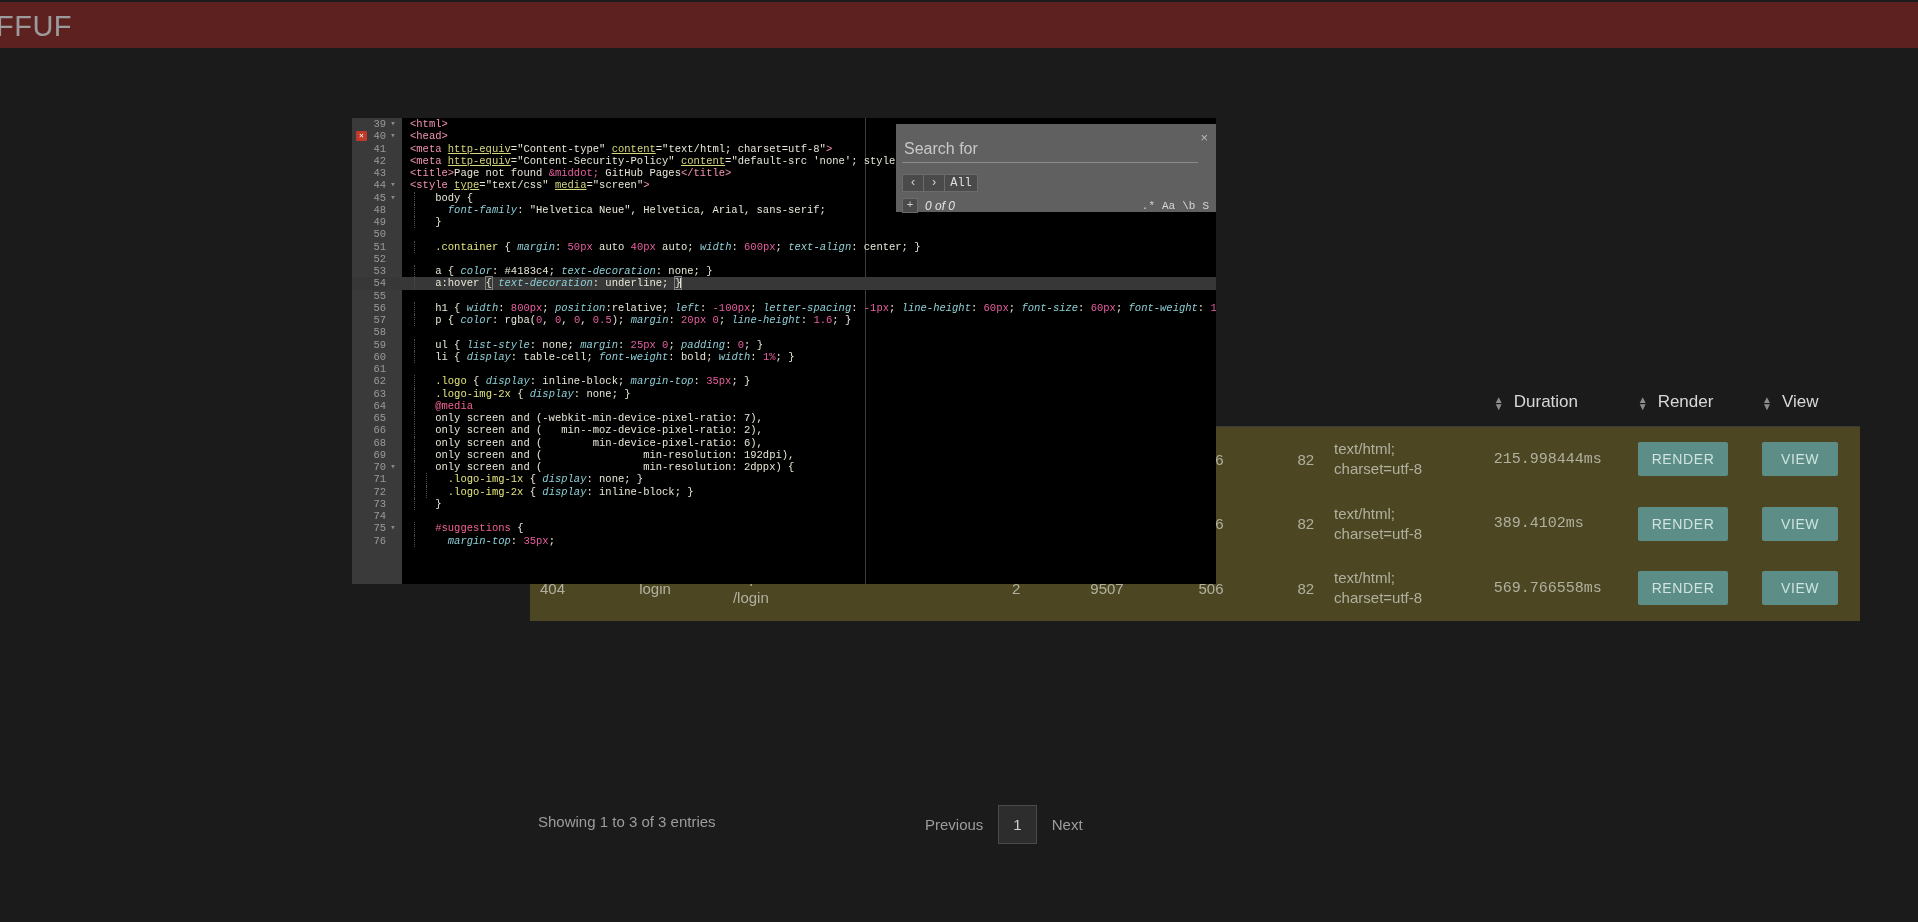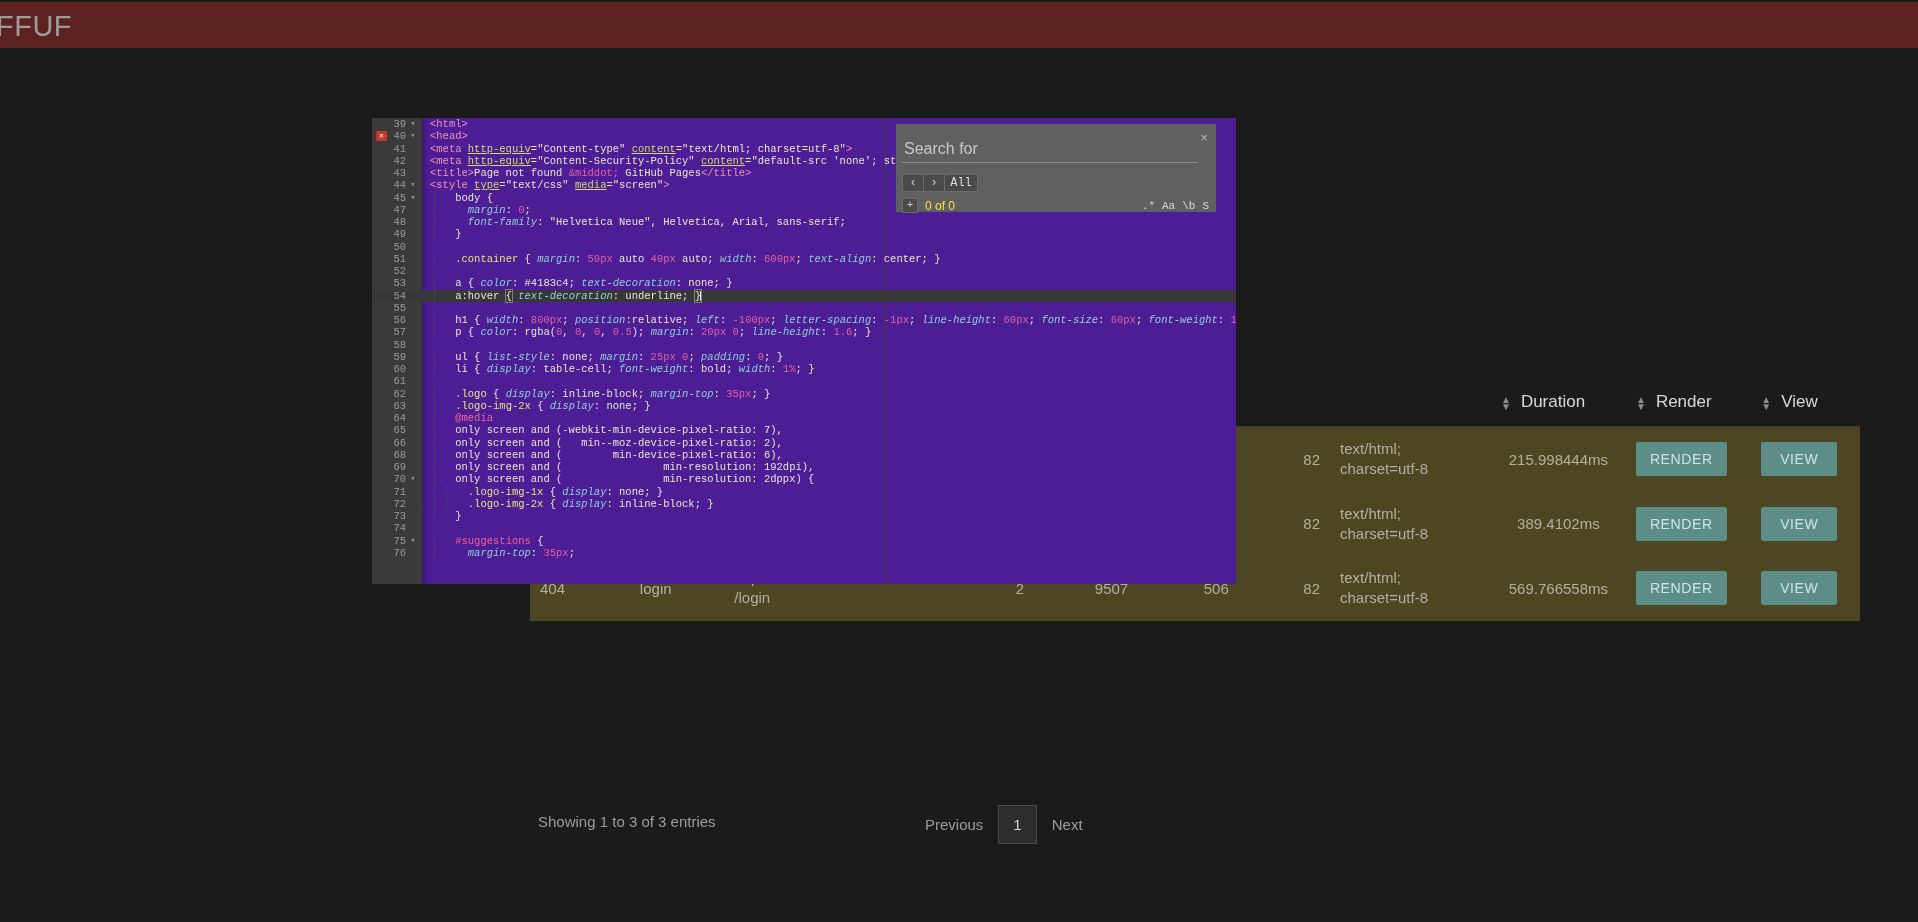--- a/index.html
+++ b/index.html
@@ -45,21 +45,21 @@
     color:#8d8d8d; font-size:10px; line-height:7px; vertical-align:middle;
   }
   .sort-arrows i { display:block; font-style:normal; }
   #results-table tbody tr { background:#4c4722; }
   #results-table tbody td {
     padding:12px 10px; font-size:15px; color:#b0b0a0;
     vertical-align:middle; border:none;
   }
   td.url-cell { color:#6f93a8; max-width:215px; line-height:1.35; }
   td.num-cell { text-align:right; color:#b7b7a8; }
-  td.dur-cell { text-align:center; color:#c9c9b8; white-space:nowrap; }
+  td.dur-cell { text-align:left; color:#c9c9b8; white-space:nowrap;font-family:Liberation Mono, monospace; }
   td.ctype-cell { color:#b9b9a8; line-height:1.35; max-width:100px; }
   .btn-action {
     display:inline-block; min-width:76px; text-align:center;
     padding:9px 14px; font-size:14px; letter-spacing:0.6px;
     background:#5c8d86; color:#cfe4e1; border:none; border-radius:2px;
     font-family:"Liberation Sans", sans-serif;
   }
 
   
   #table-footer {
@@ -75,23 +75,22 @@
     border:1px solid transparent;
   }
   .page-btn.current {
     border:1px solid #4a4a4a; background:#2d2d2d; color:#cfcfcf;
     min-width:34px; text-align:center;
   }
 
   
   #editor-overlay {
     position:absolute; left:352px; top:70px; width:864px; height:466px;
-    background:#4c1d95; overflow:hidden;
+    background:#000000; overflow:hidden;
     font-family:"Liberation Mono", monospace;
-    margin-left:20px;
   }
   #gutter {
     position:absolute; left:0; top:0; width:50px; height:100%;
     background:#3a3a3a;
   }
   #gutter-shadow {
     position:absolute; left:50px; top:0; width:6px; height:100%;
     background:linear-gradient(to right, rgba(0,0,0,0.22), rgba(0,0,0,0));
   }
   .code-row { position:relative; height:12.25px; line-height:12.25px; white-space:pre; }
@@ -168,21 +167,21 @@
   .sbtn.all { min-width:34px; color:#ddd; }
   #search-bottom-row {
     position:absolute; left:6px; top:74px; width:308px;
     display:flex; align-items:center;
   }
   #plus-btn {
     background:#4a4a4a; color:#cfcfcf; border:1px solid #6b6b6b;
     font-size:11px; width:16px; height:15px; line-height:13px; text-align:center;
     font-family:"Liberation Mono", monospace;
   }
-  #match-count { color:#fde047; font-size:12px; margin-left:7px; }
+  #match-count { color:#e5e5e5; font-size:12px; margin-left:7px;font-style:italic; }
   #regex-opts {
     margin-left:auto; color:#d8d8d8; font-size:11px;
     font-family:"Liberation Mono", monospace; display:flex; gap:5px;
   }
   #regex-opts span { padding:0 1px; }
 </style>
 </head>
 <body>
 
 <div id="header-bar">
@@ -284,21 +283,20 @@
     <div id="gutter-shadow"></div>
     <div id="print-margin"></div>
     <div id="code-lines">
         <div class="code-row"><span class="ln">39</span><span class="fold">▾</span><span class="code-text"><span class="tag">&lt;</span><span class="tag">html</span><span class="tag">&gt;</span></span></div>
         <div class="code-row"><div class="err-mark">✕</div><span class="ln">40</span><span class="fold">▾</span><span class="code-text"><span class="tag">&lt;</span><span class="tag">head</span><span class="tag">&gt;</span></span></div>
         <div class="code-row"><span class="ln">41</span><span class="code-text"><span class="tag">&lt;meta </span><span class="attr">http-equiv</span><span class="plain">=</span><span class="str">"Content-type"</span><span class="plain"> </span><span class="attr">content</span><span class="plain">=</span><span class="str">"text/html; charset=utf-8"</span><span class="tag">&gt;</span></span></div>
         <div class="code-row"><span class="ln">42</span><span class="code-text"><span class="tag">&lt;meta </span><span class="attr">http-equiv</span><span class="plain">=</span><span class="str">"Content-Security-Policy"</span><span class="plain"> </span><span class="attr">content</span><span class="plain">=</span><span class="str">"default-src 'none'; style-src 'un</span></span></div>
         <div class="code-row"><span class="ln">43</span><span class="code-text"><span class="tag">&lt;title&gt;</span><span class="plain">Page not found </span><span class="num">&amp;middot;</span><span class="plain"> GitHub Pages</span><span class="tag">&lt;/title&gt;</span></span></div>
         <div class="code-row"><span class="ln">44</span><span class="fold">▾</span><span class="code-text"><span class="tag">&lt;style </span><span class="attr">type</span><span class="plain">=</span><span class="str">"text/css"</span><span class="plain"> </span><span class="attr">media</span><span class="plain">=</span><span class="str">"screen"</span><span class="tag">&gt;</span></span></div>
         <div class="code-row"><span class="ln">45</span><span class="fold">▾</span><span class="indent-guide" style="left: 62px;"></span><span class="code-text"><span class="plain">    body {</span></span></div>
-        <div class="code-row"><span class="ln">47</span><span class="indent-guide" style="left: 62px;"></span><span class="code-text"><span class="plain">      </span><span class="prop">margin</span><span class="val">: </span><span class="num">0</span><span class="val">;</span></span></div>
         <div class="code-row"><span class="ln">48</span><span class="indent-guide" style="left: 62px;"></span><span class="code-text"><span class="plain">      </span><span class="prop">font-family</span><span class="val">: "Helvetica Neue", Helvetica, Arial, sans-serif;</span></span></div>
         <div class="code-row"><span class="ln">49</span><span class="indent-guide" style="left: 62px;"></span><span class="code-text"><span class="plain">    }</span></span></div>
         <div class="code-row"><span class="ln">50</span><span class="code-text"></span></div>
         <div class="code-row"><span class="ln">51</span><span class="indent-guide" style="left: 62px;"></span><span class="code-text"><span class="plain">    </span><span class="sel">.container</span><span class="plain"> { </span><span class="prop">margin</span><span class="val">: </span><span class="num">50</span><span class="num">px</span><span class="val"> auto </span><span class="num">40</span><span class="num">px</span><span class="val"> auto; </span><span class="prop">width</span><span class="val">: </span><span class="num">600</span><span class="num">px</span><span class="val">; </span><span class="prop">text-align</span><span class="val">: center; }</span></span></div>
         <div class="code-row"><span class="ln">52</span><span class="code-text"></span></div>
         <div class="code-row"><span class="ln">53</span><span class="indent-guide" style="left: 62px;"></span><span class="code-text"><span class="plain">    a { </span><span class="prop">color</span><span class="val">: #4183c4; </span><span class="prop">text-decoration</span><span class="val">: none; }</span></span></div>
         <div class="code-row active"><span class="ln">54</span><span class="indent-guide" style="left: 62px;"></span><span class="code-text"><span class="plain">    a:hover </span><span class="plain brace-match">{</span><span class="plain"> </span><span class="prop">text-decoration</span><span class="val">: underline; </span><span class="plain brace-match">}</span><span class="cursor"></span></span></div>
         <div class="code-row"><span class="ln">55</span><span class="code-text"></span></div>
         <div class="code-row"><span class="ln">56</span><span class="indent-guide" style="left: 62px;"></span><span class="code-text"><span class="plain">    h1 { </span><span class="prop">width</span><span class="val">: </span><span class="num">800</span><span class="num">px</span><span class="val">; </span><span class="prop">position</span><span class="val">:relative; </span><span class="prop">left</span><span class="val">: </span><span class="num">-100</span><span class="num">px</span><span class="val">; </span><span class="prop">letter-spacing</span><span class="val">: </span><span class="num">-1</span><span class="num">px</span><span class="val">; </span><span class="prop">line-height</span><span class="val">: </span><span class="num">60</span><span class="num">px</span><span class="val">; </span><span class="prop">font-size</span><span class="val">: </span><span class="num">60</span><span class="num">px</span><span class="val">; </span><span class="prop">font-weight</span><span class="val">: </span><span class="num">100</span></span></div>
         <div class="code-row"><span class="ln">57</span><span class="indent-guide" style="left: 62px;"></span><span class="code-text"><span class="plain">    p { </span><span class="prop">color</span><span class="val">: rgba(</span><span class="num">0</span><span class="val">, </span><span class="num">0</span><span class="val">, </span><span class="num">0</span><span class="val">, </span><span class="num">0.5</span><span class="val">); </span><span class="prop">margin</span><span class="val">: </span><span class="num">20</span><span class="num">px</span><span class="val"> </span><span class="num">0</span><span class="val">; </span><span class="prop">line-height</span><span class="val">: </span><span class="num">1.6</span><span class="val">; }</span></span></div>

